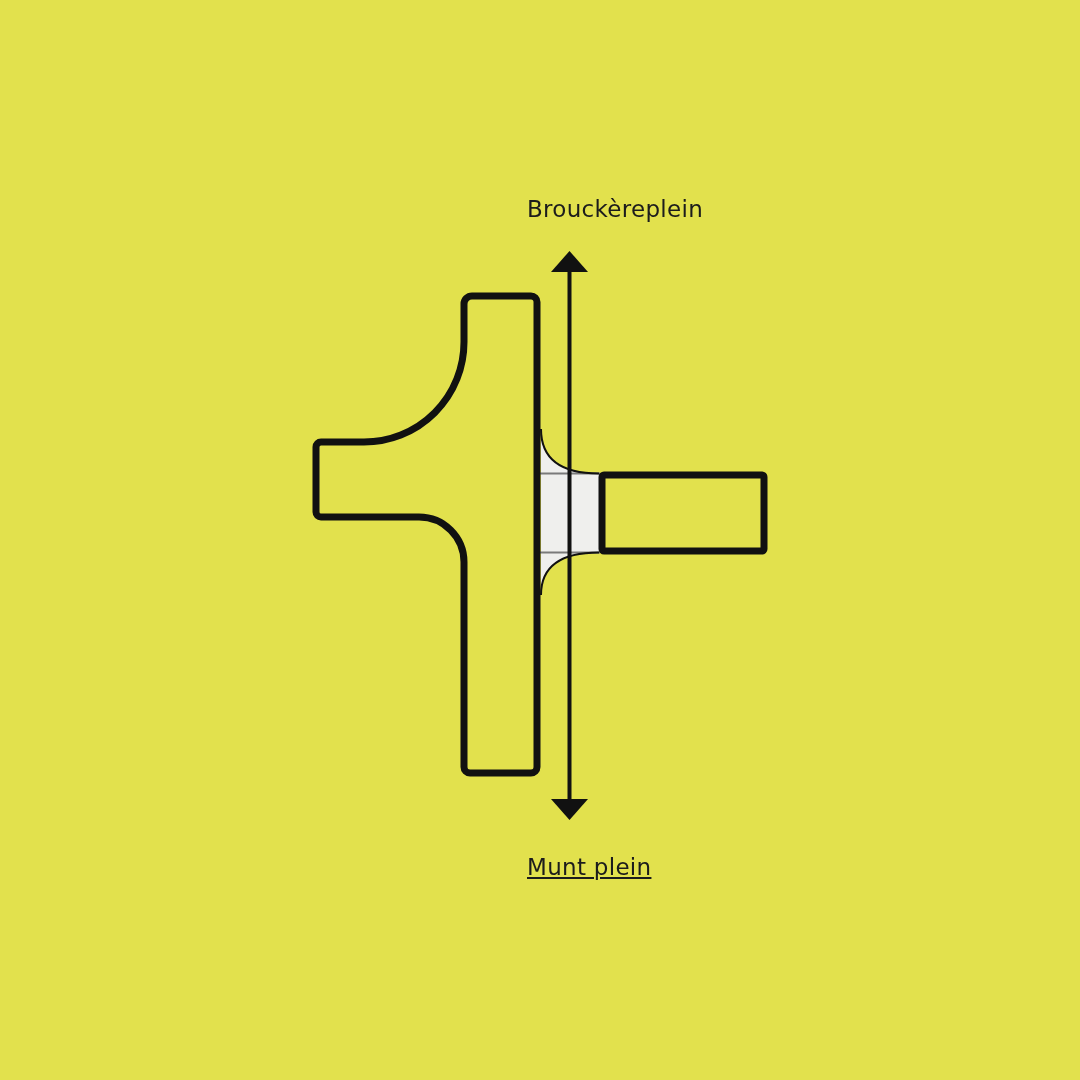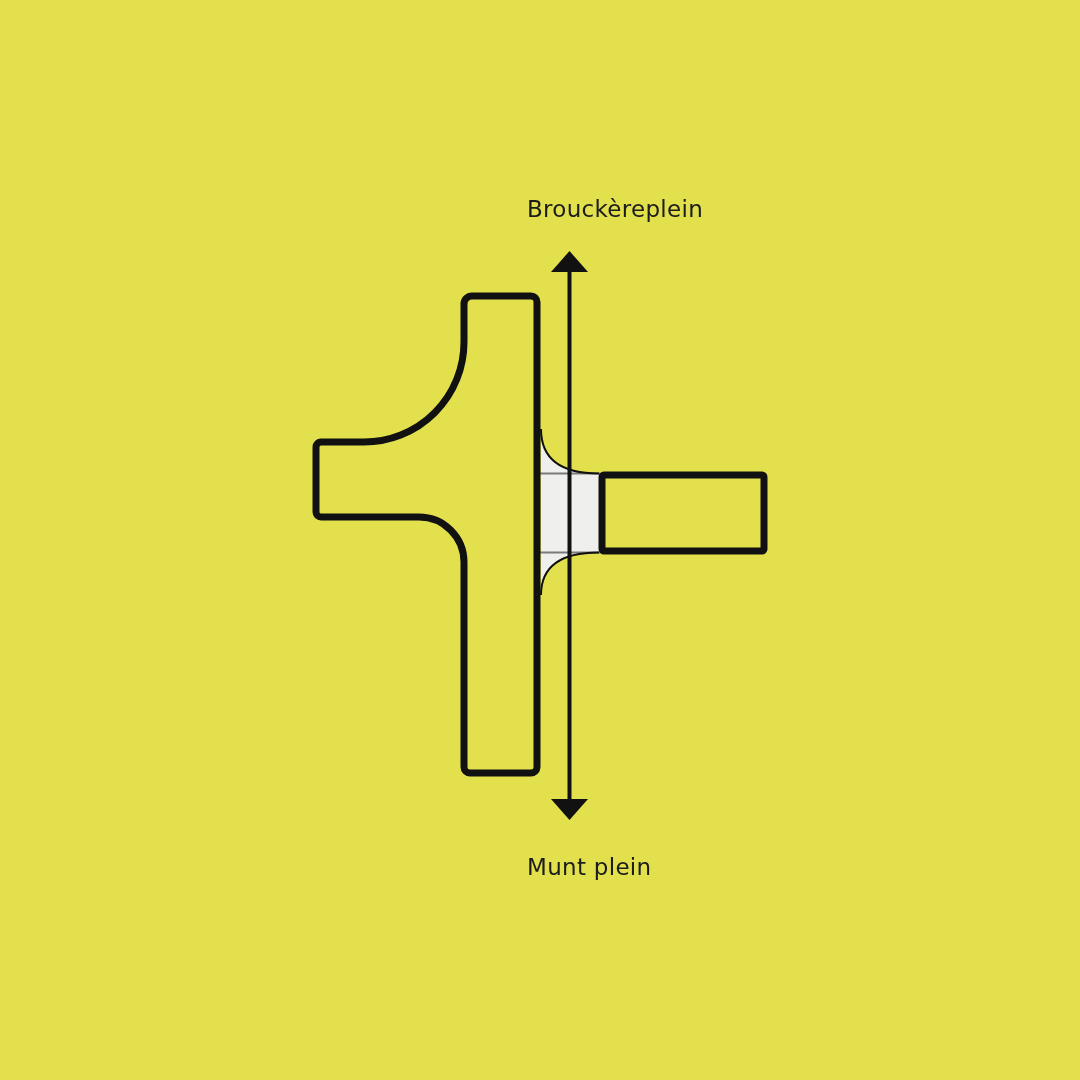--- a/index.html
+++ b/index.html
@@ -56,21 +56,21 @@
   .place-label{
     position:absolute;
     font-size:23px;
     font-weight:500;
     letter-spacing:0.3px;
     color:var(--text);
     line-height:26px;
     white-space:nowrap;
   }
   .label-top{left:527px;top:196px;}
-  .label-bottom{left:527px;top:854px;}
+  .label-bottom{left:527px;top:854px;text-decoration:underline;}
 </style>
 </head>
 <body>
 
 <div class="stage">
 
   <svg width="1080" height="1080" viewBox="0 0 1080 1080">
 
     <path class="crossing" d="M 541,429 Q 541,473.5 599,473.5 L 599,552.5 Q 541,552.5 541,595 Z"></path>
 

